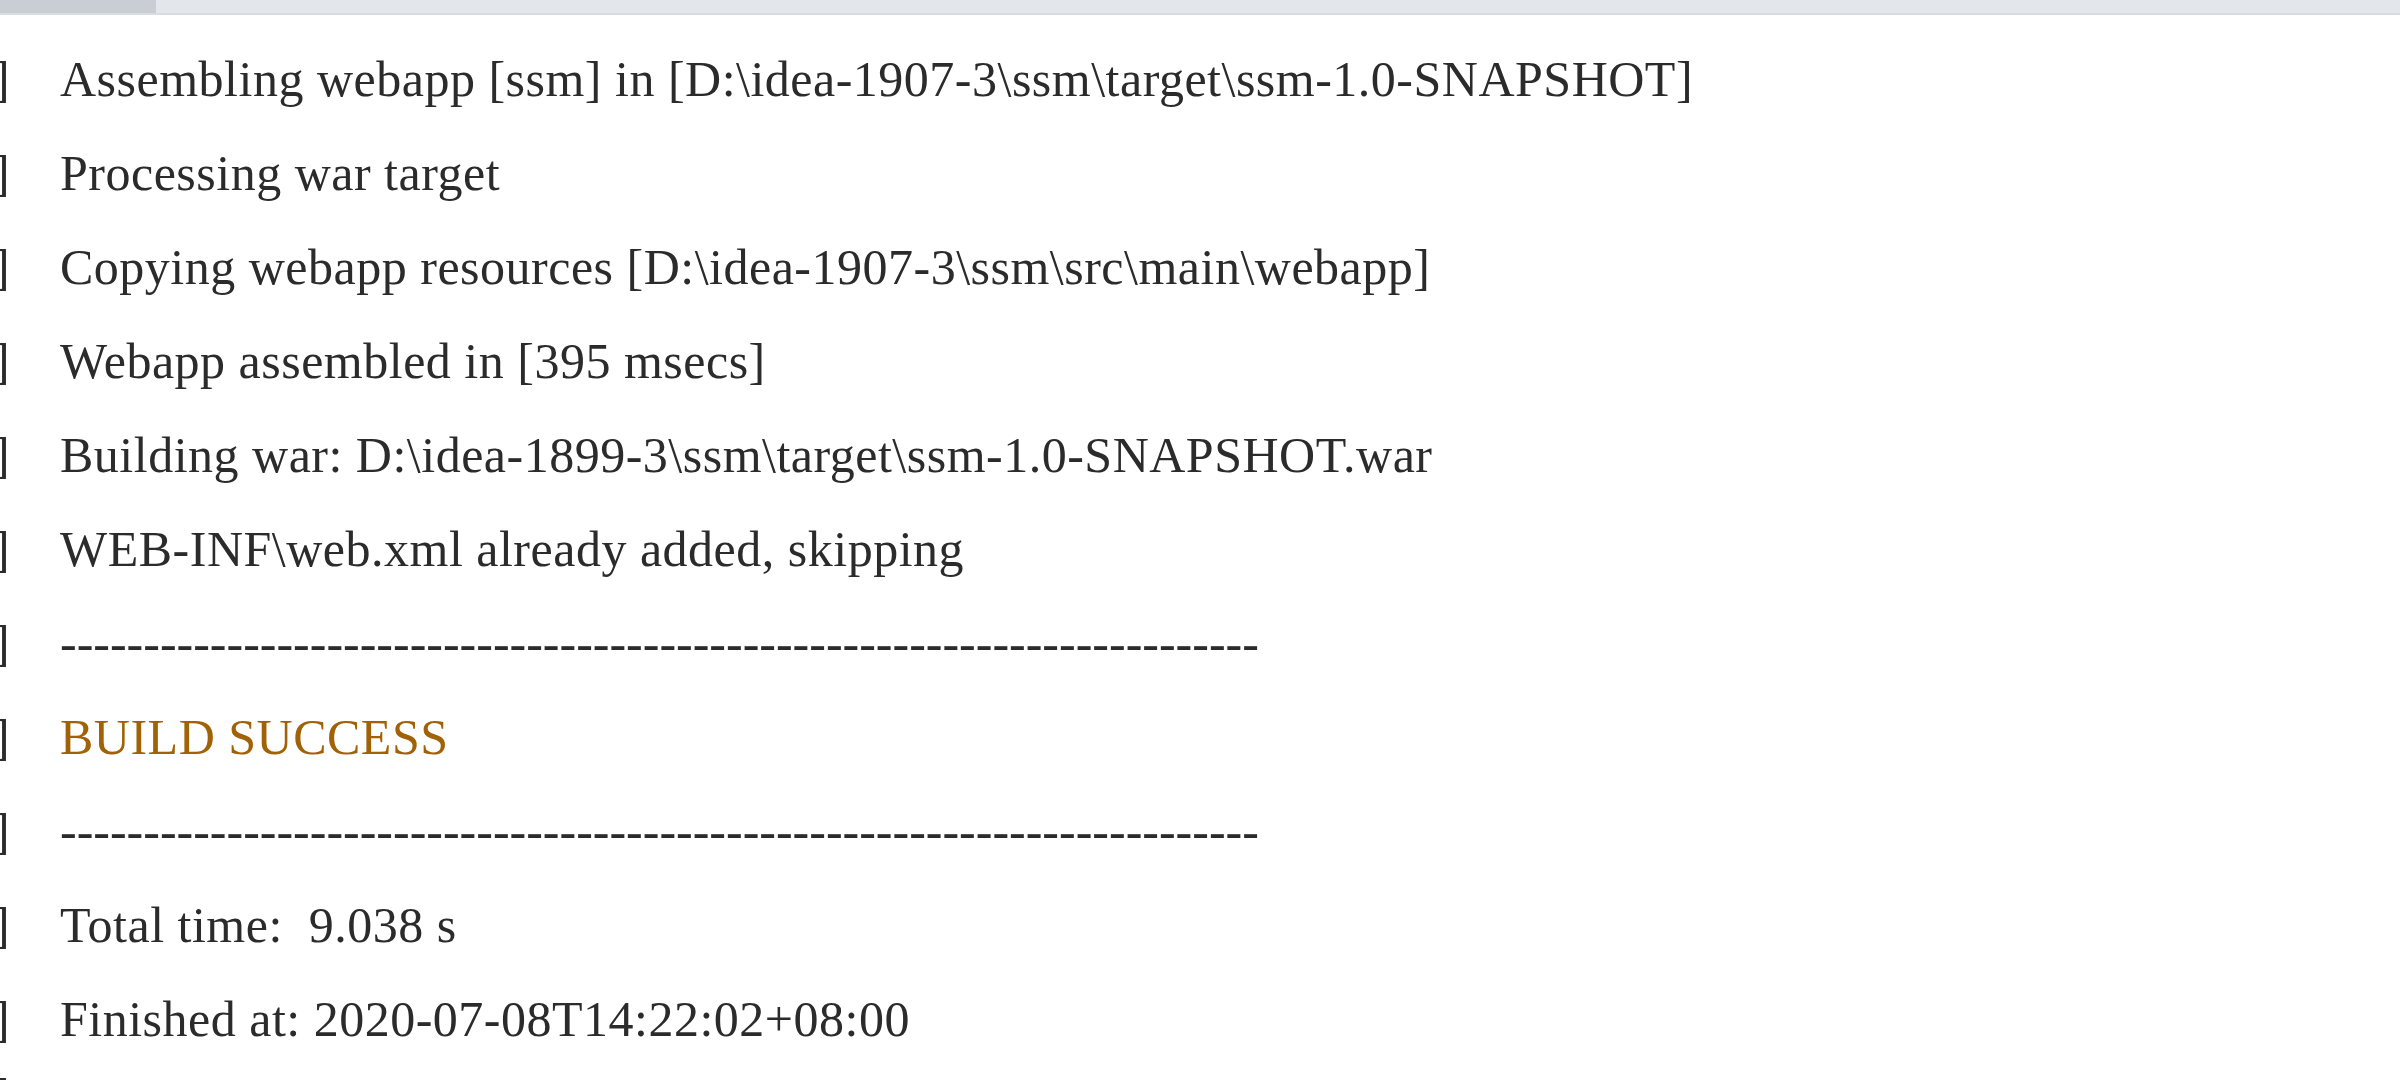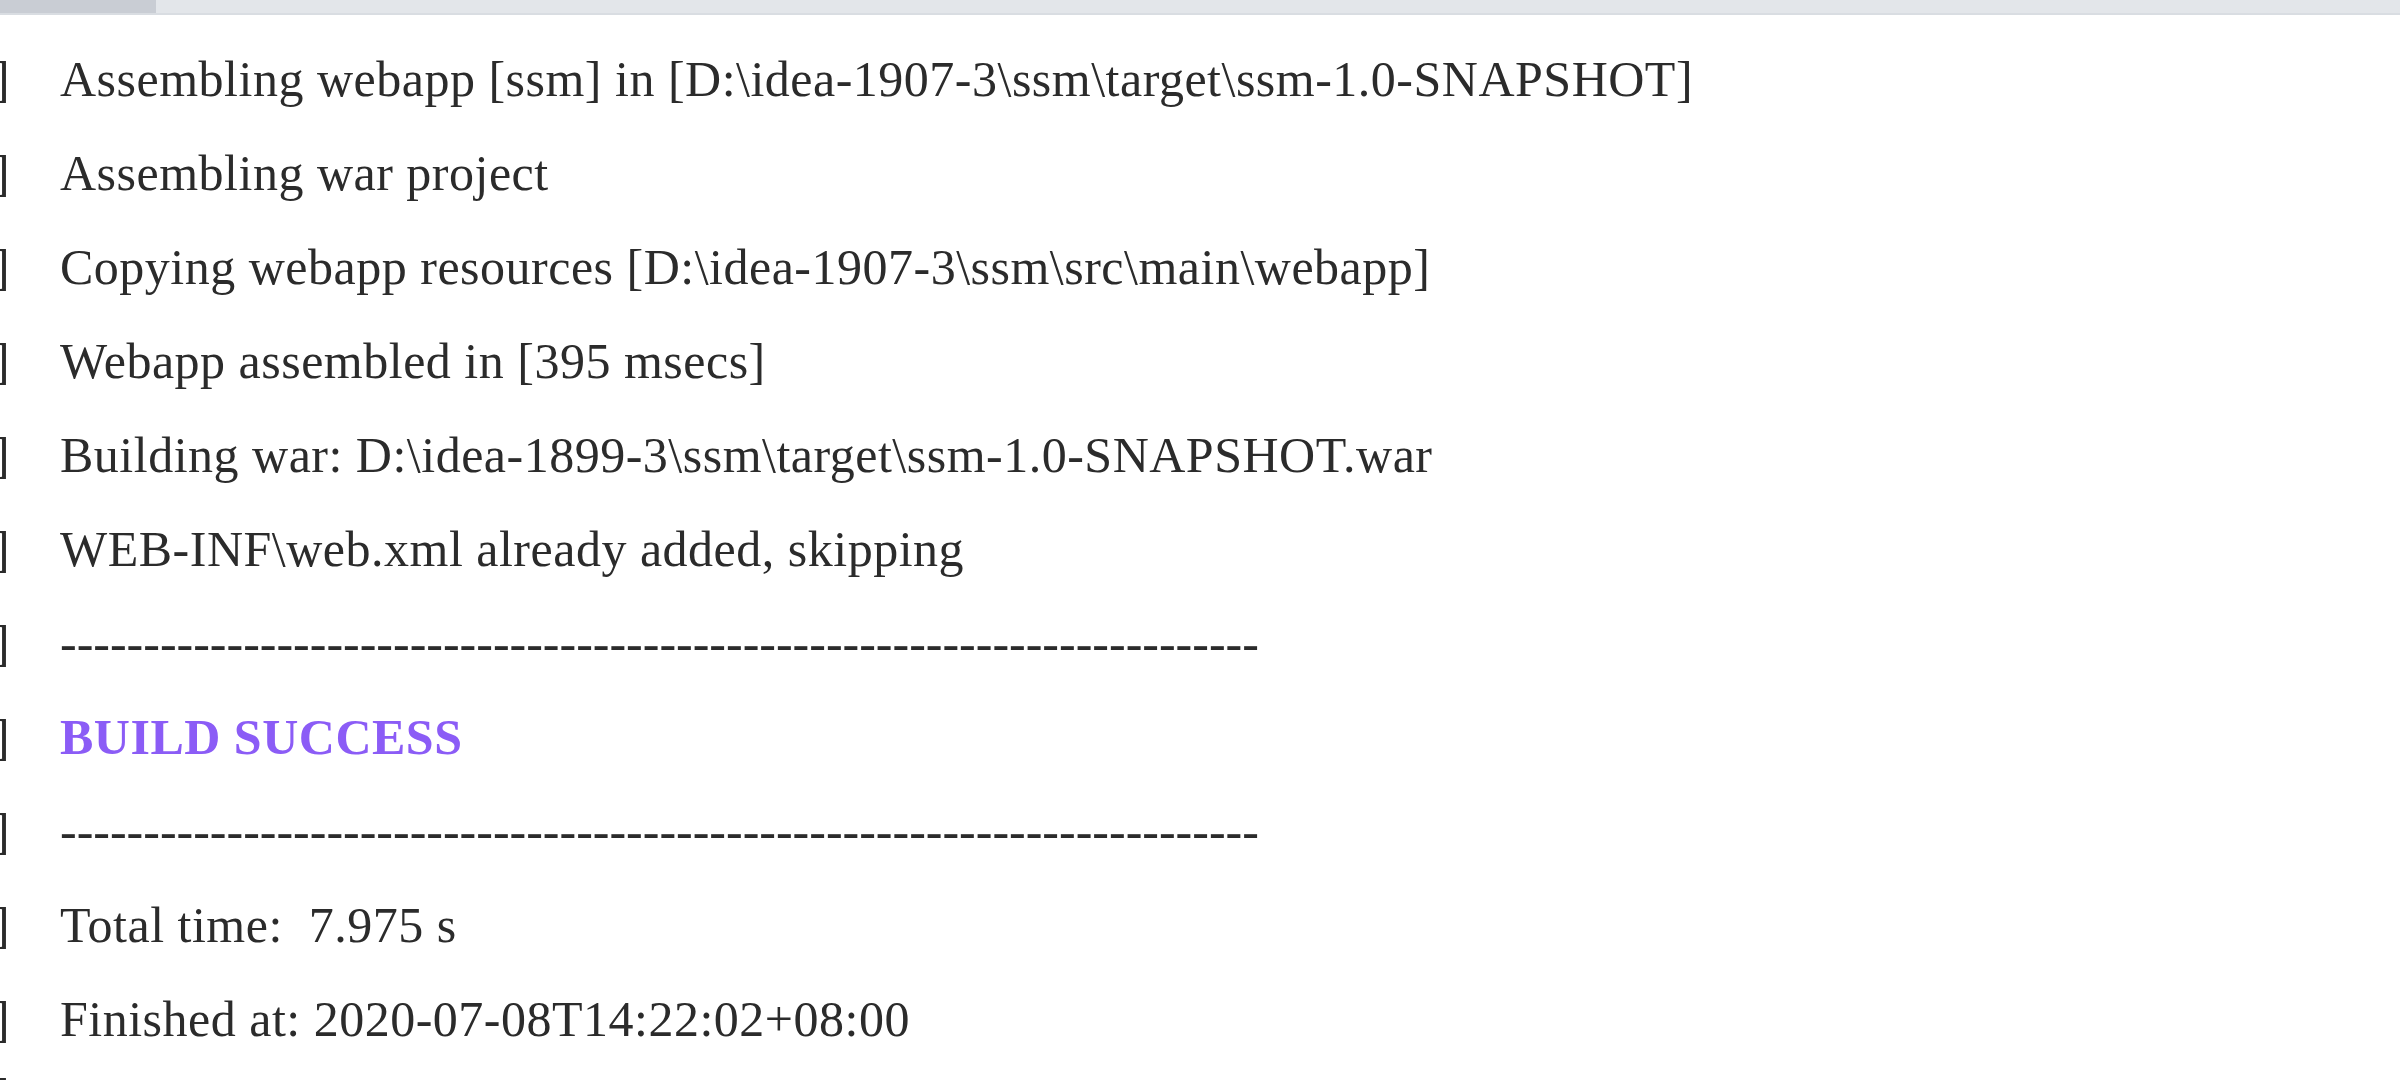--- a/index.html
+++ b/index.html
@@ -81,22 +81,21 @@
     position: absolute;
     left: 44px;
     top: 0;
     height: 94px;
     line-height: 94px;
     white-space: pre;
     margin-left: 16px;
   }
 
   .msg.success {
-    color: #8b5cf6;
-    font-weight: bold;
+    color: #a16207;
   }
 
   .msg.rule {
     letter-spacing: 0px;
   }
 
   
   .log-line.partial {
     height: 30px;
     line-height: 30px;
@@ -110,24 +109,24 @@
 </head>
 <body>
 
 <div class="top-strip">
   <div class="top-strip-track"></div>
   <div class="top-strip-thumb"></div>
 </div>
 
 <div class="console" id="console-output">
     <div class="log-line"><span class="gutter">]</span><span class="msg">Assembling webapp [ssm] in [D:\idea-1907-3\ssm\target\ssm-1.0-SNAPSHOT]</span></div>
-    <div class="log-line"><span class="gutter">]</span><span class="msg">Assembling war project</span></div>
+    <div class="log-line"><span class="gutter">]</span><span class="msg">Processing war target</span></div>
     <div class="log-line"><span class="gutter">]</span><span class="msg">Copying webapp resources [D:\idea-1907-3\ssm\src\main\webapp]</span></div>
     <div class="log-line"><span class="gutter">]</span><span class="msg">Webapp assembled in [395 msecs]</span></div>
     <div class="log-line"><span class="gutter">]</span><span class="msg">Building war: D:\idea-1899-3\ssm\target\ssm-1.0-SNAPSHOT.war</span></div>
     <div class="log-line"><span class="gutter">]</span><span class="msg">WEB-INF\web.xml already added, skipping</span></div>
     <div class="log-line"><span class="gutter">]</span><span class="msg rule">------------------------------------------------------------------------</span></div>
     <div class="log-line"><span class="gutter">]</span><span class="msg success">BUILD SUCCESS</span></div>
     <div class="log-line"><span class="gutter">]</span><span class="msg rule">------------------------------------------------------------------------</span></div>
-    <div class="log-line"><span class="gutter">]</span><span class="msg">Total time:  7.975 s</span></div>
+    <div class="log-line"><span class="gutter">]</span><span class="msg">Total time:  9.038 s</span></div>
     <div class="log-line"><span class="gutter">]</span><span class="msg">Finished at: 2020-07-08T14:22:02+08:00</span></div>
     <div class="log-line partial"><span class="gutter">]</span></div>
   </div>
 
 </body></html>

